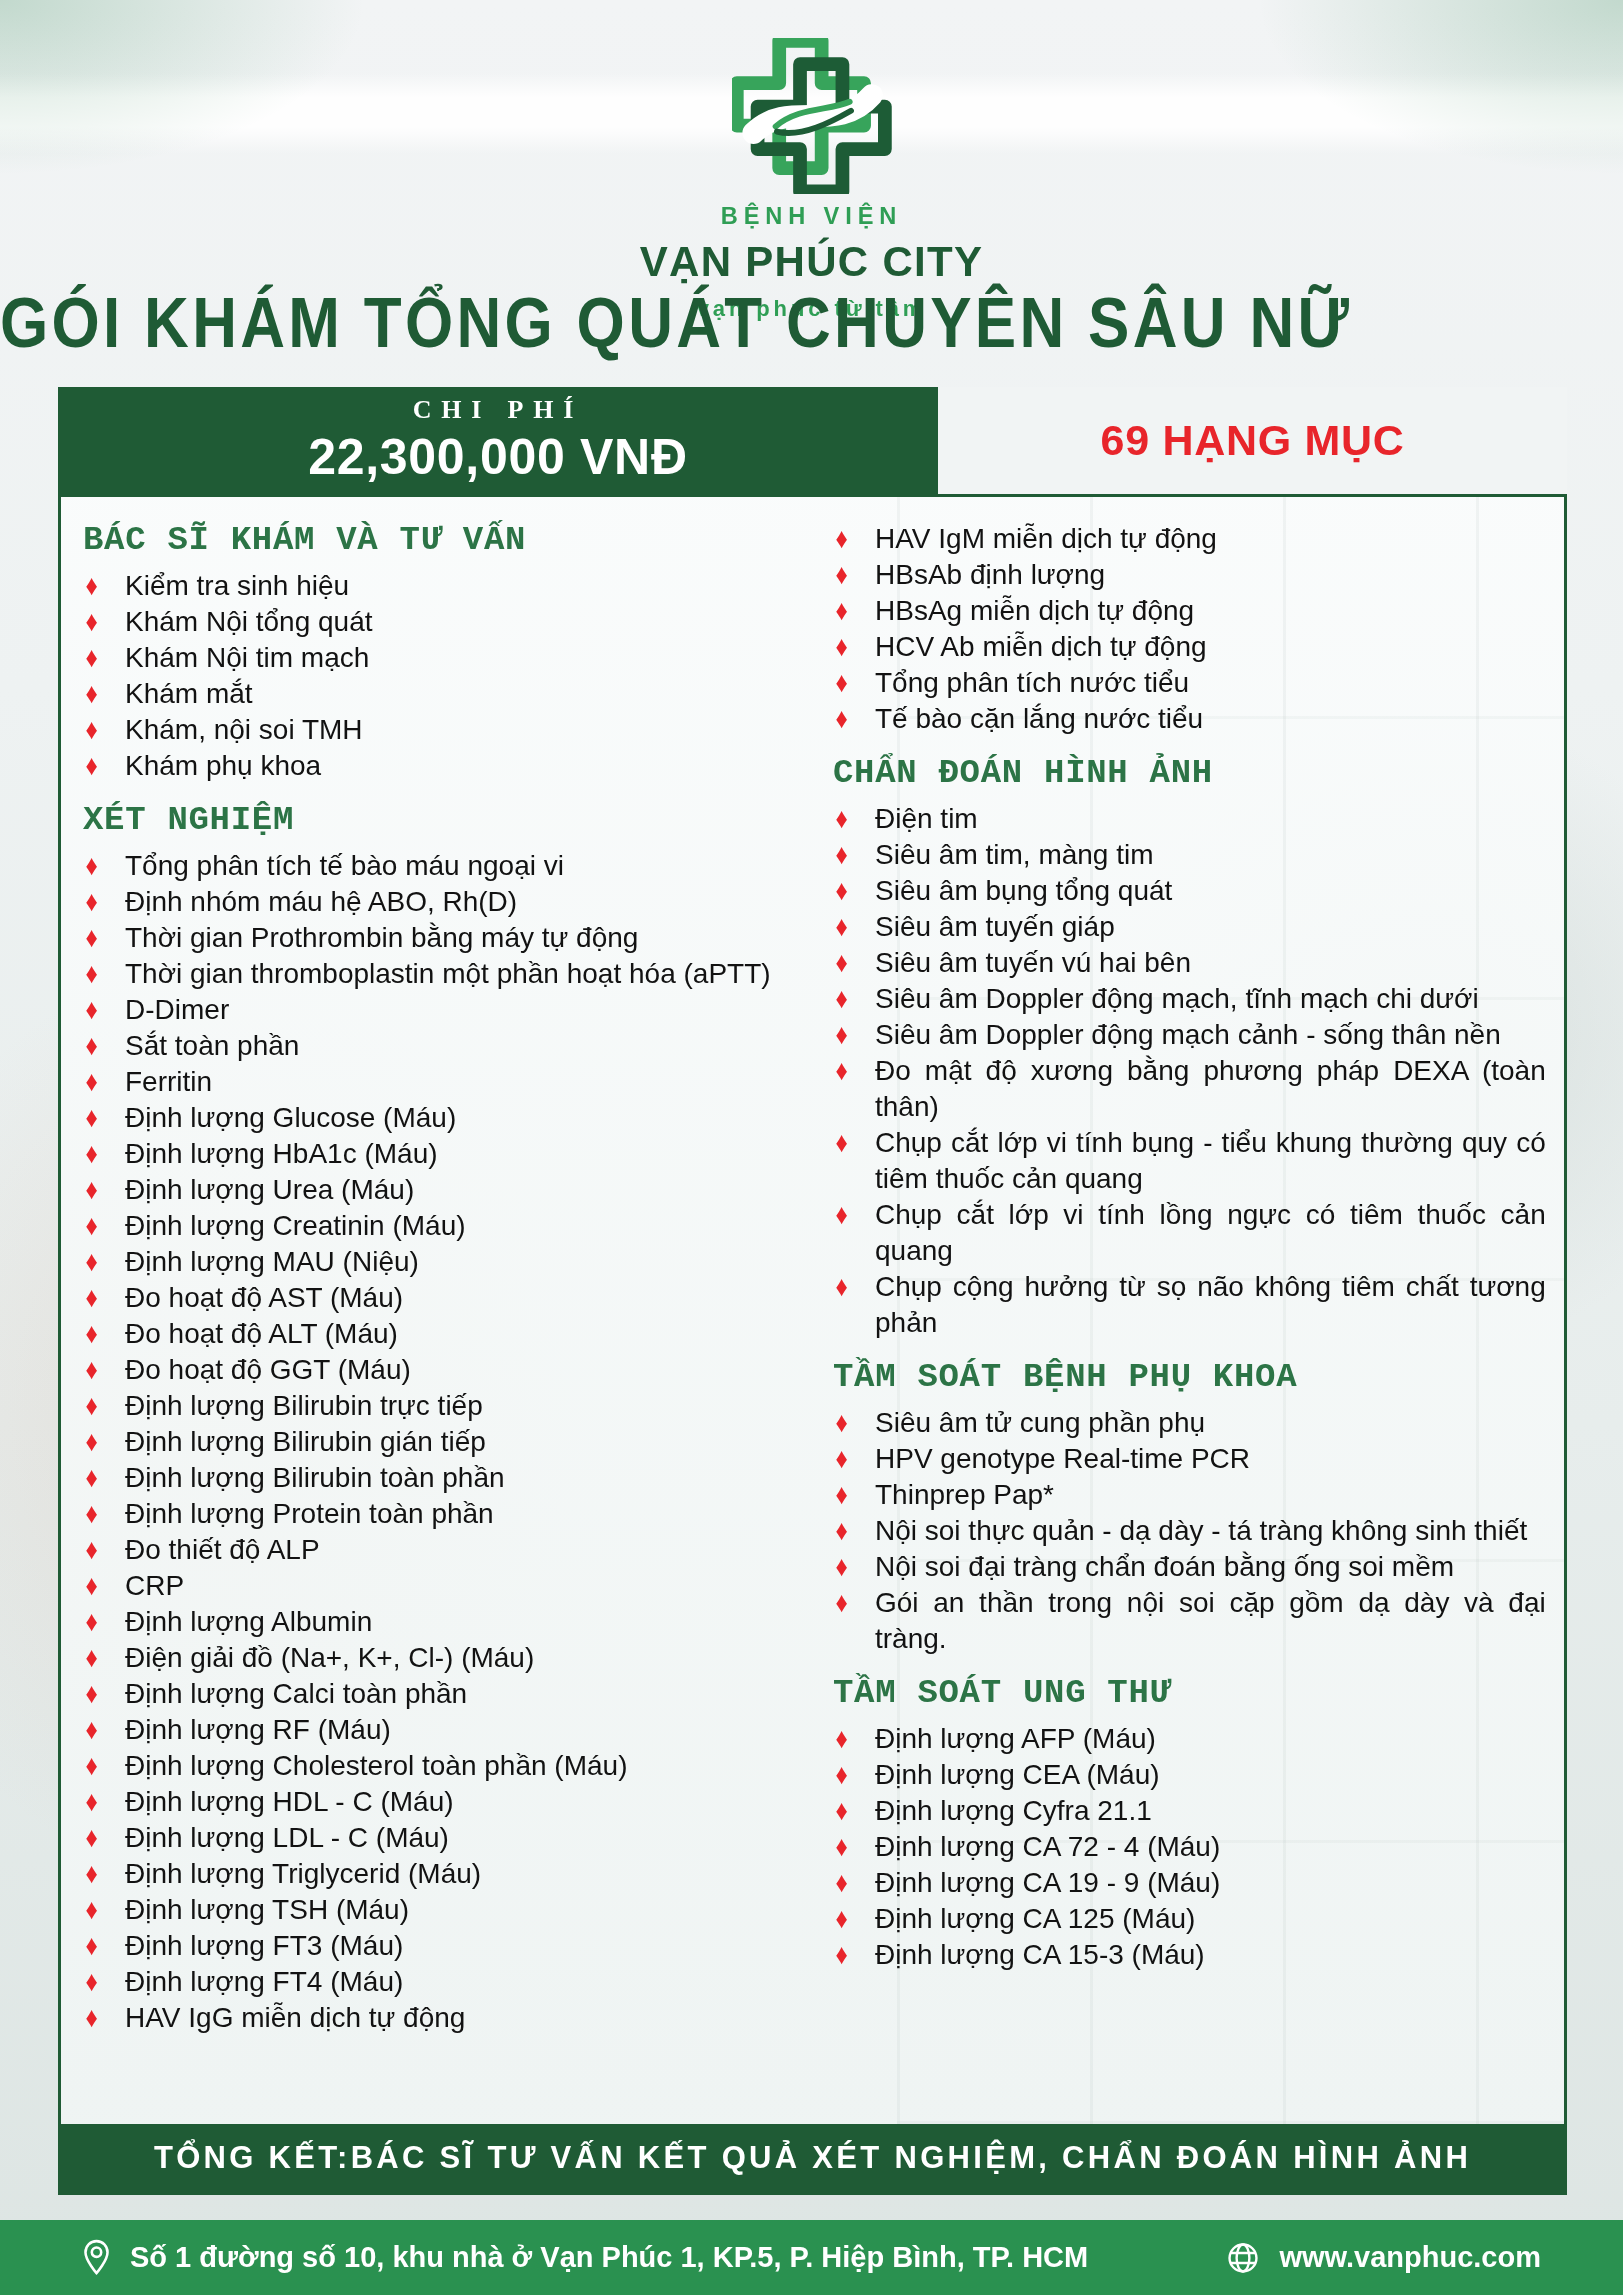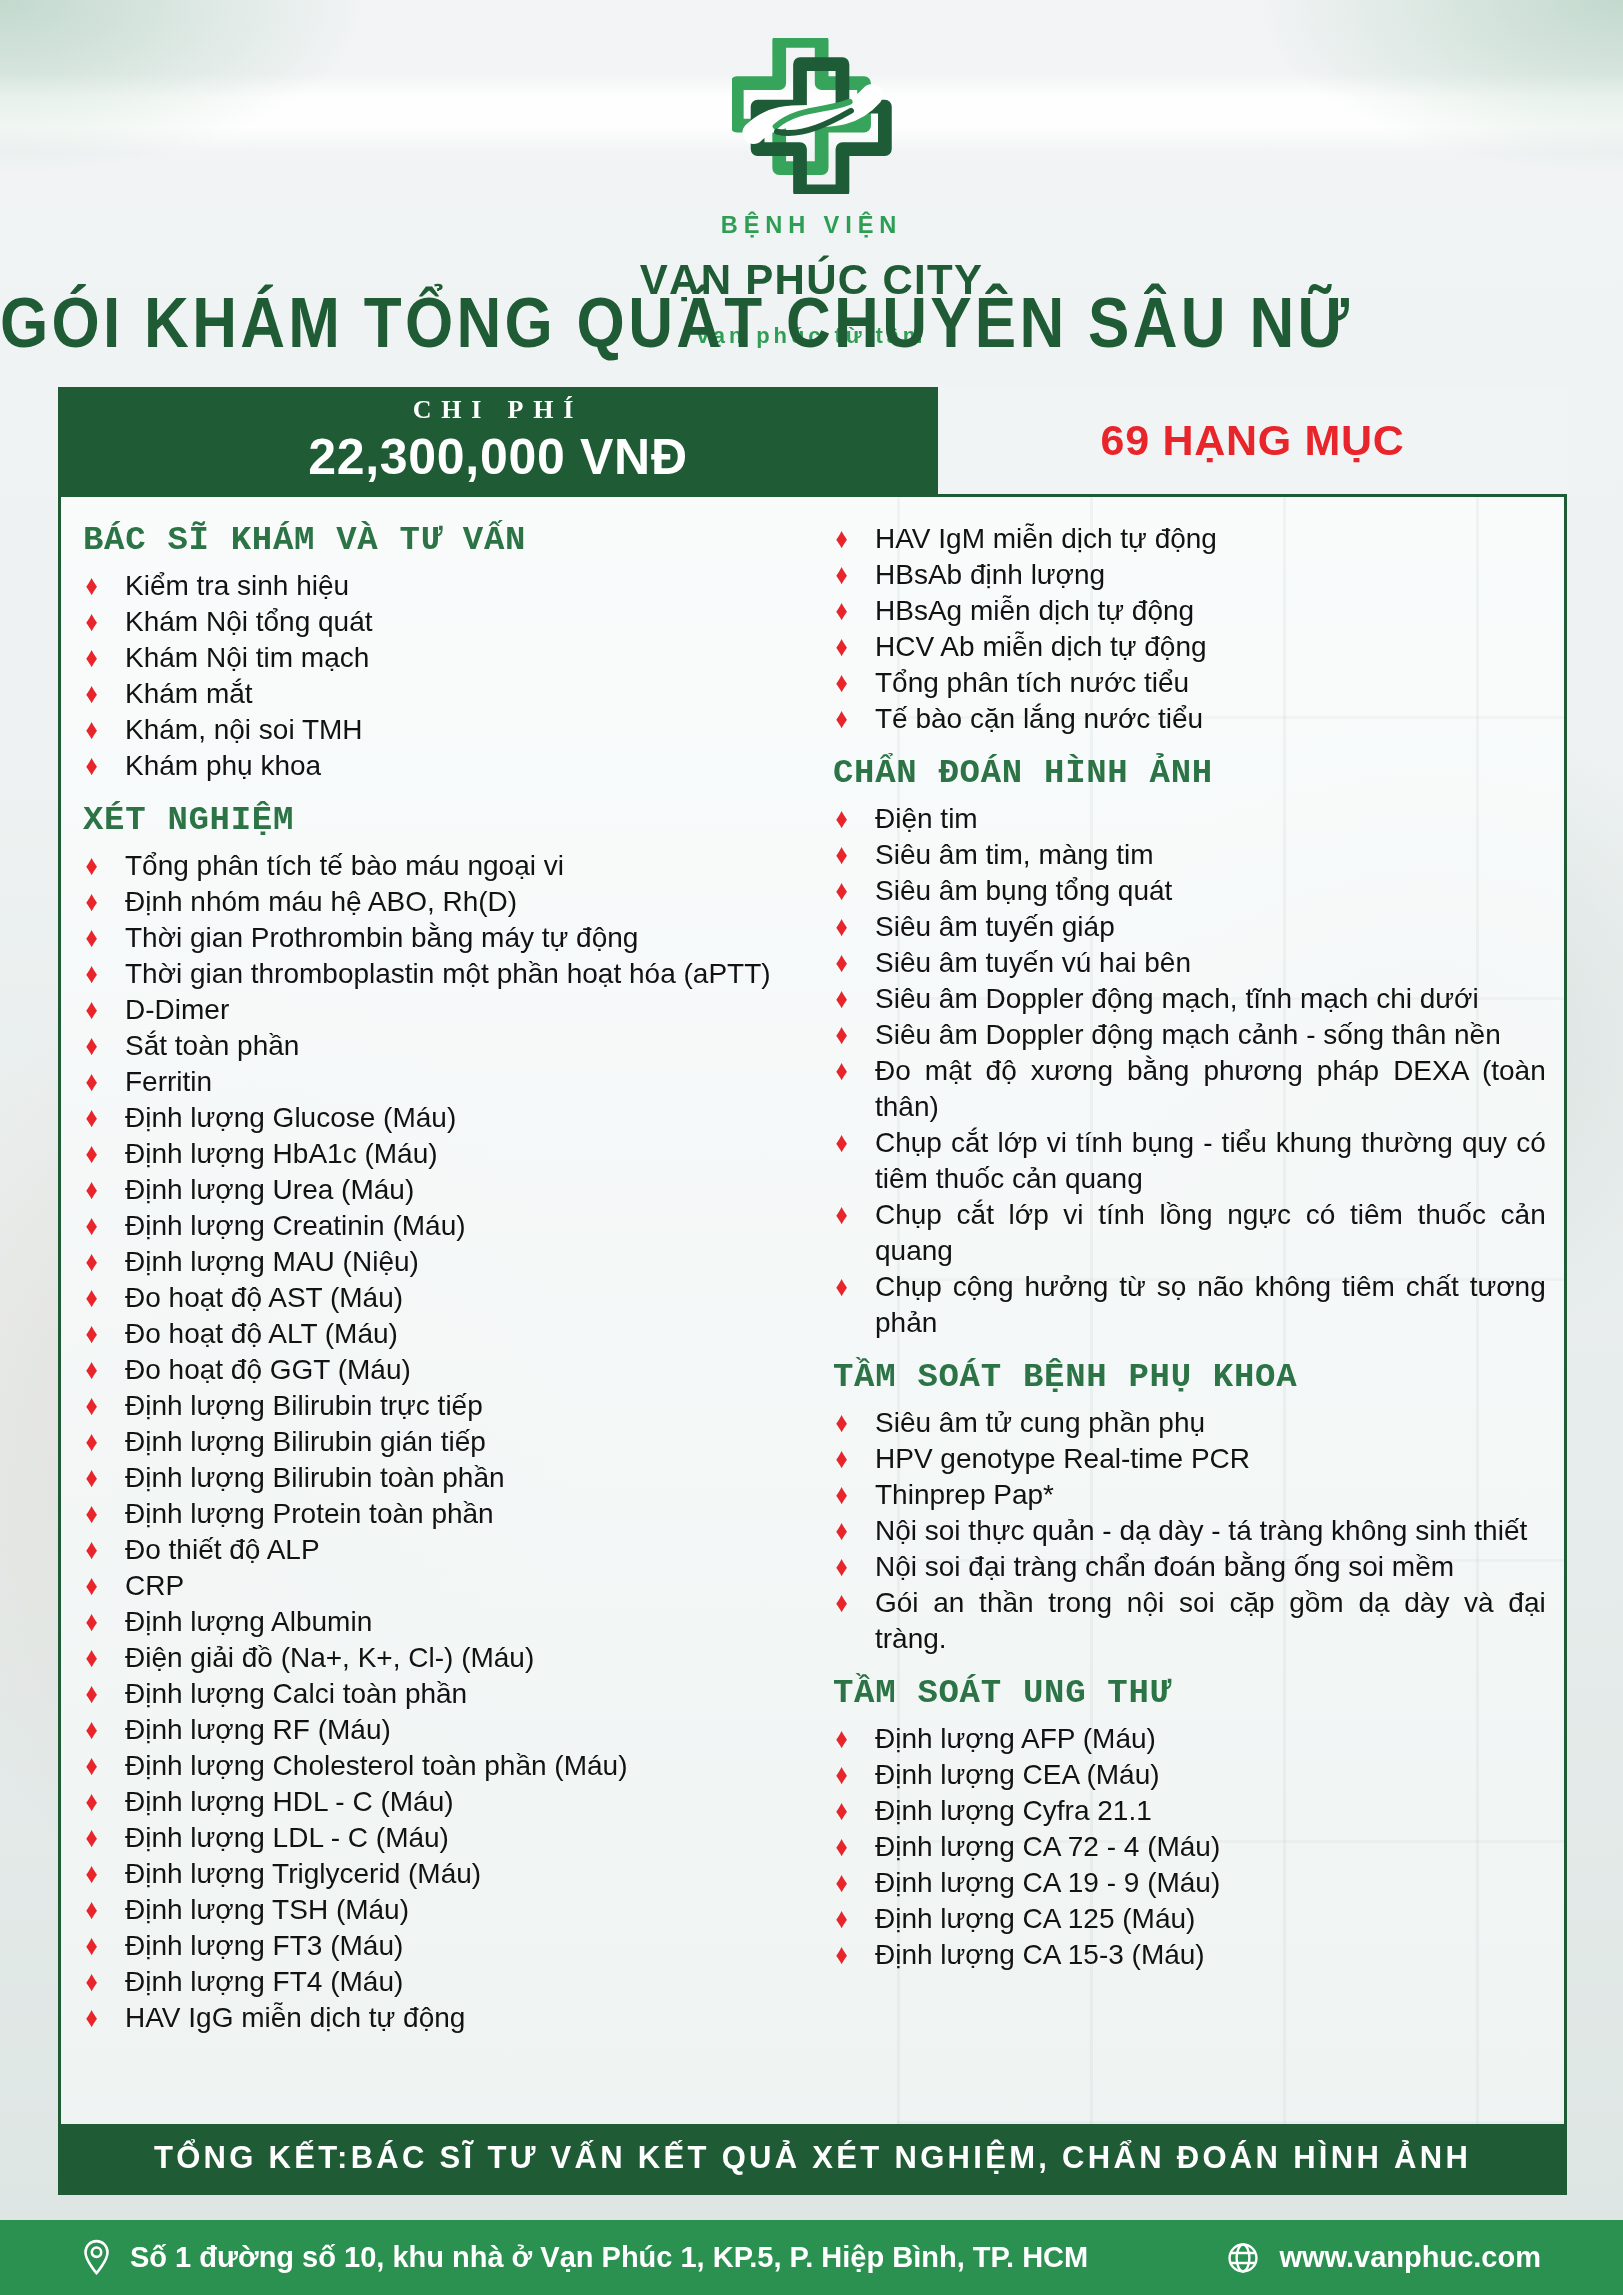--- a/index.html
+++ b/index.html
@@ -17,21 +17,21 @@
     background:
       radial-gradient(589px 281px at 0% 0%, rgba(58,140,92,.26), rgba(58,140,92,0) 62%),
       radial-gradient(589px 281px at 100% 0%, rgba(58,140,92,.26), rgba(58,140,92,0) 62%),
       linear-gradient(to bottom, rgba(255,255,255,0) 73px, rgba(255,255,255,.95) 98px, rgba(255,255,255,.95) 126px, rgba(255,255,255,0) 154px),
       radial-gradient(497px 641px at 13% 62%, rgba(209,173,152,.22), rgba(209,173,152,0) 72%),
       radial-gradient(458px 458px at 88% 45%, rgba(196,208,204,.5), rgba(196,208,204,0) 70%),
       linear-gradient(to bottom, #f2f4f5 0%, #eef2f2 30%, #e7edec 62%, #dde5e3 100%);
   }
 
   
-  .brand{position:absolute;top:38px;left:0;width:100%;display:flex;flex-direction:column;align-items:center;gap:18px;}
+  .brand{position:absolute;top:38px;left:0;width:100%;display:flex;flex-direction:column;align-items:center;gap:9px;}
   .logo-svg{width:160px;height:156px;display:block;}
   .brand-label{font-size:23.6px;font-weight:700;color:var(--brand-light);letter-spacing:5.9px;}
   .brand-name{font-size:42px;font-weight:700;color:var(--dark);letter-spacing:1.3px;margin-top:-1.3px;}
   .brand-tagline{font-size:22px;font-weight:700;color:var(--brand-light);letter-spacing:3.9px;margin-top:1.3px;}
 
   
   .title{position:absolute;top:287px;left:0;width:100%;text-align:left;}
   .title>span{display:inline-block;font-size:62px;font-weight:700;color:var(--dark);letter-spacing:3.3px;transform:scaleY(1.13);transform-origin:center;white-space:nowrap;}
 
   

